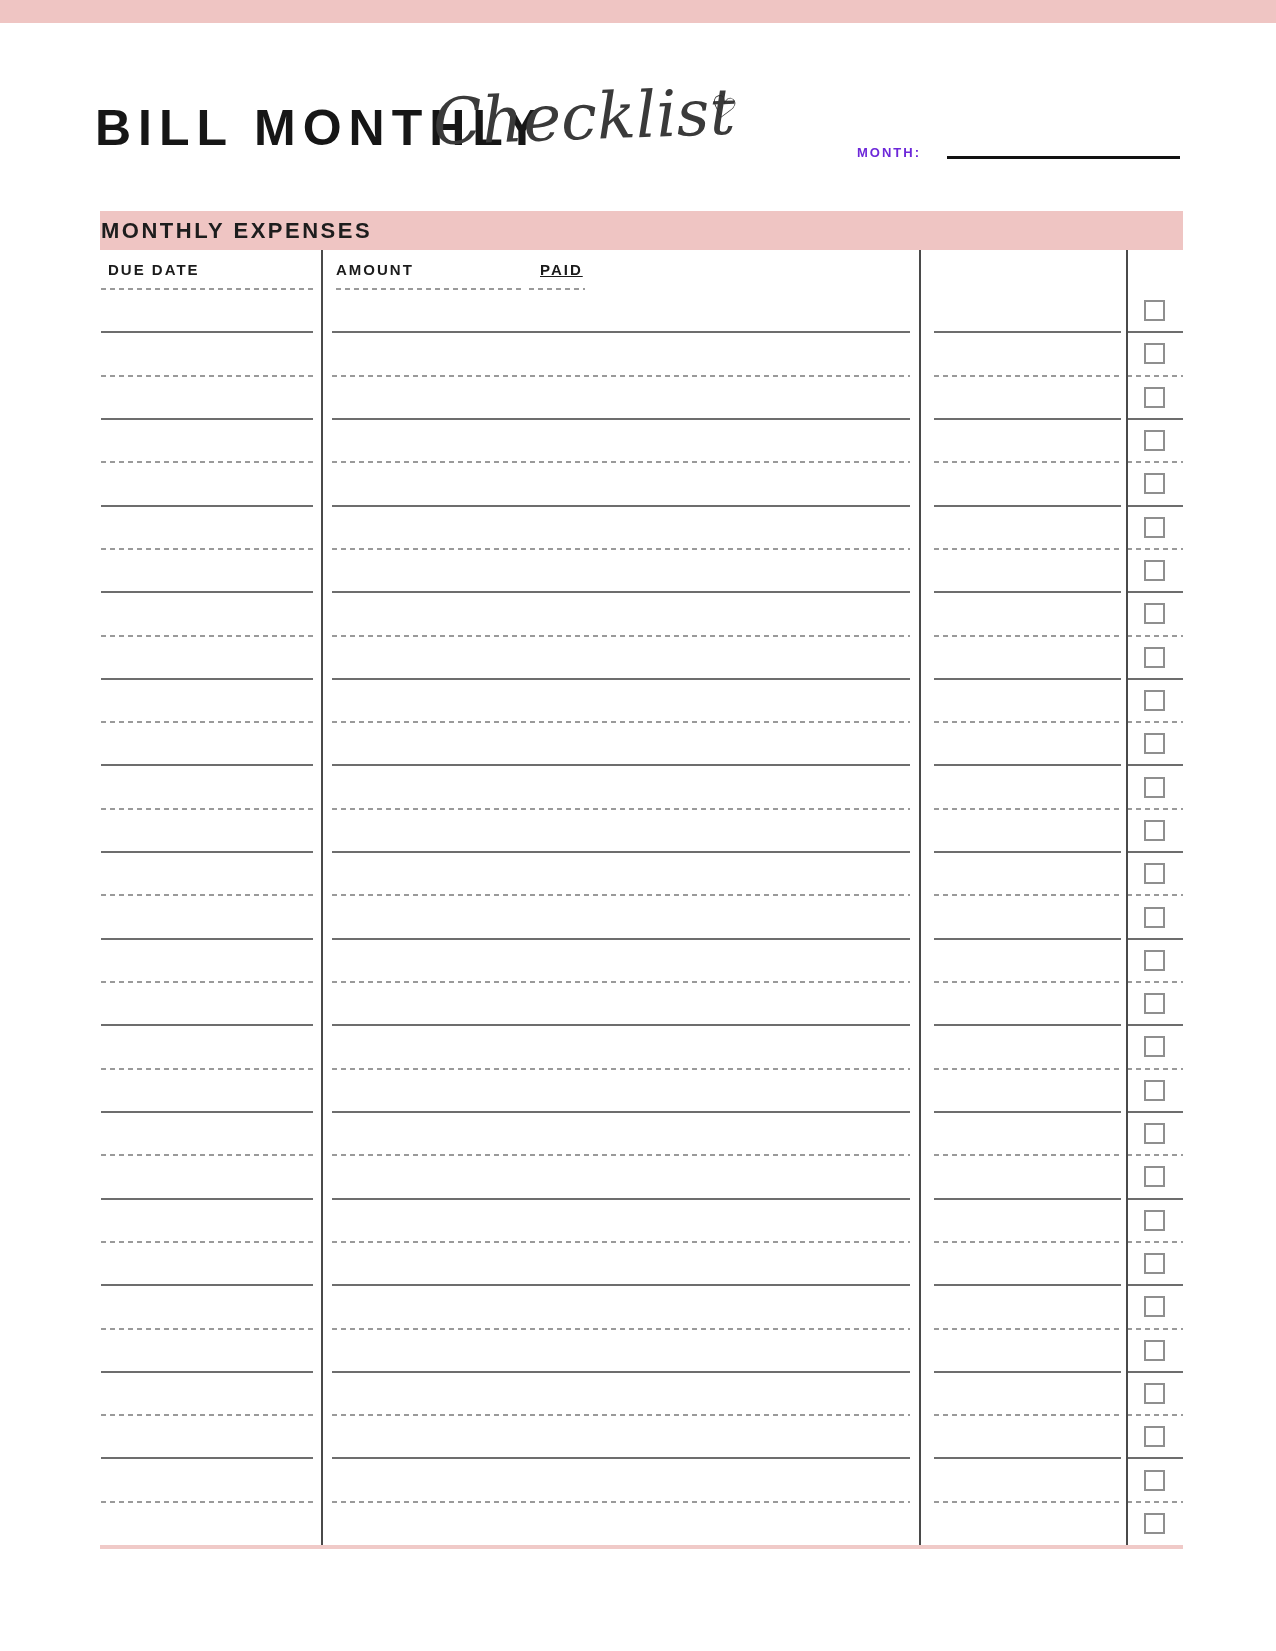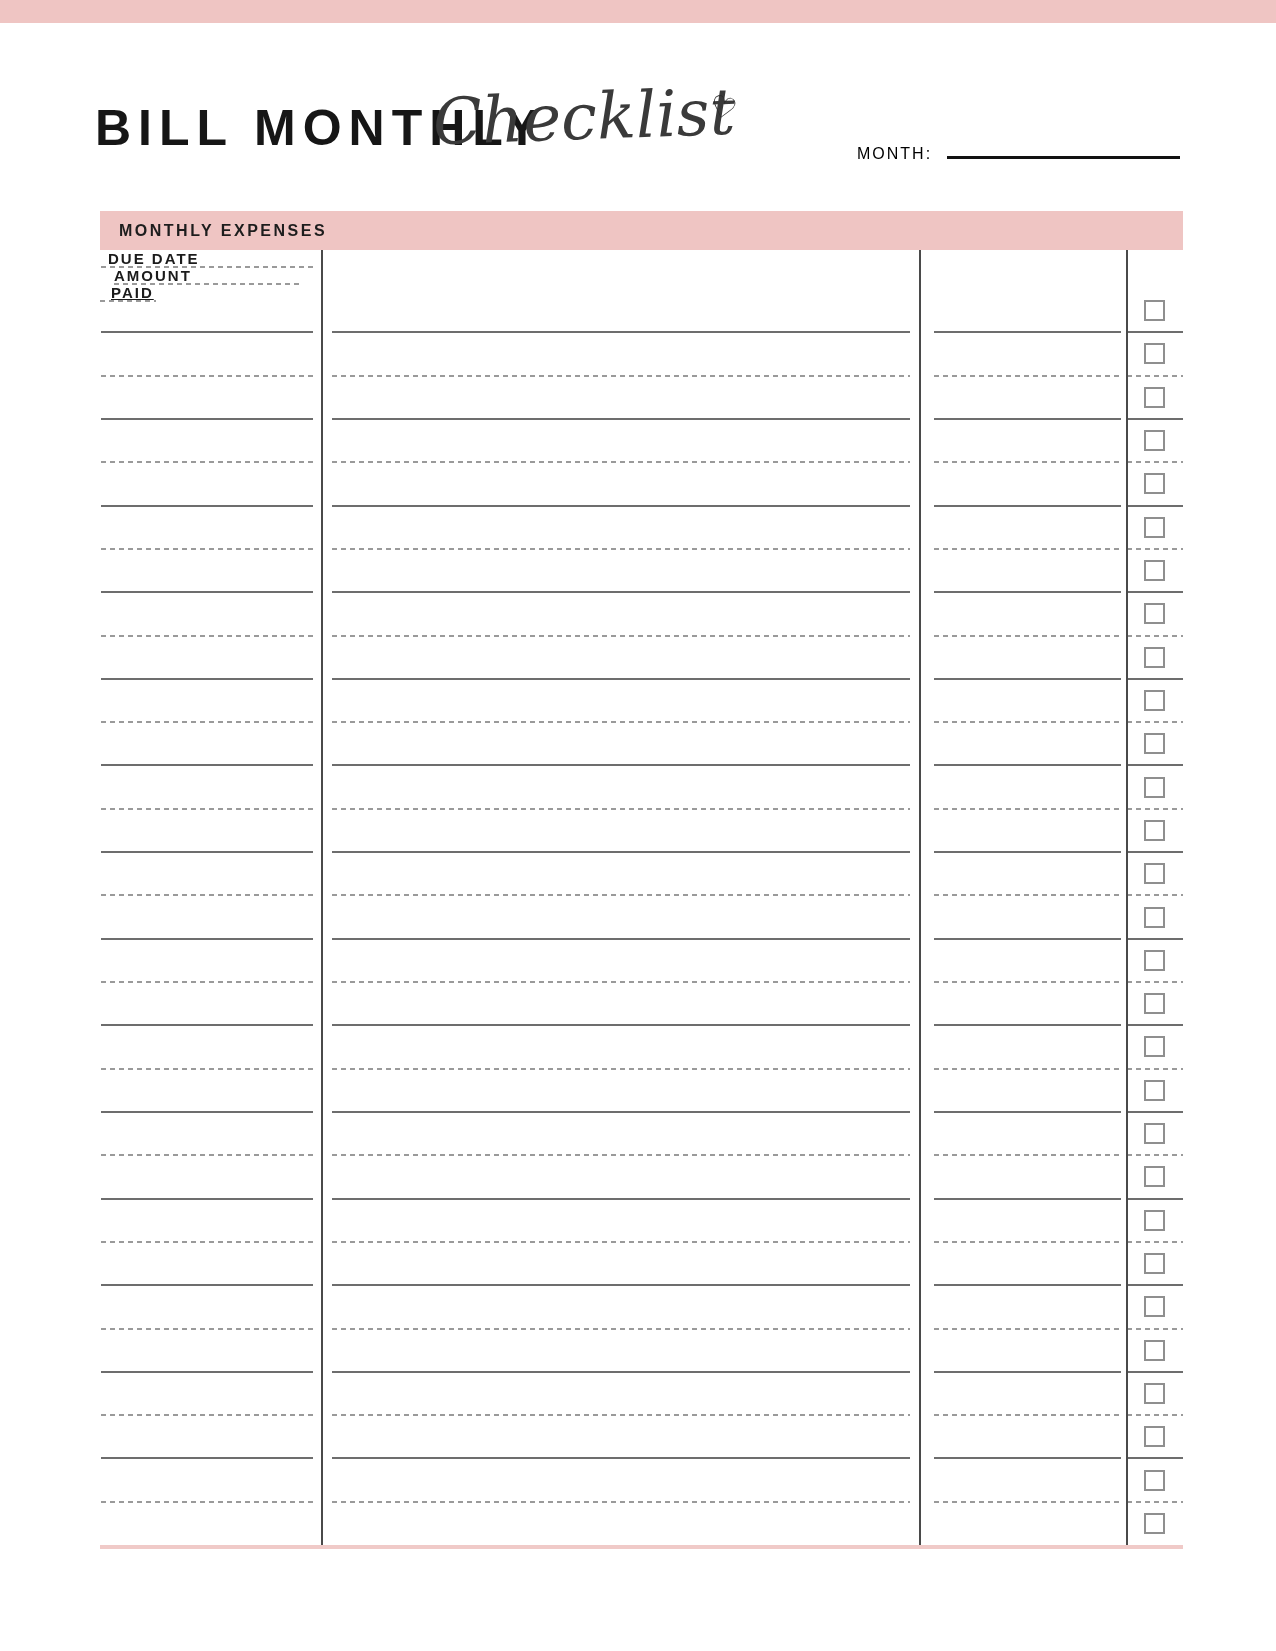--- a/index.html
+++ b/index.html
@@ -24,39 +24,39 @@
     font-family:"DejaVu Serif", serif;font-style:italic;
     font-size:64px;line-height:74px;color:#3a3a3a;
     transform:rotate(-2deg);white-space:nowrap;
   }
   .heart{
     position:absolute;left:710px;top:90px;
     font-size:30px;color:#2b2b2b;transform:rotate(14deg);
   }
   .month-label{
     position:absolute;left:857px;top:145px;
-    font-size:16px;font-weight:400;letter-spacing:2px;color:#000000;
+    font-size:13px;font-weight:700;letter-spacing:2px;color:#6d28d9;
     white-space:nowrap;
   }
   .month-line{
     position:absolute;left:947px;top:156px;width:233px;height:3px;
     background:#121212;
   }
 
   
   .table{position:absolute;left:100px;top:211px;width:1083px;}
   .section-bar{
     height:39px;background:#efc5c3;
     display:flex;align-items:center;
   }
   .section-bar span{
-    padding-left:19px;font-size:16px;font-weight:700;
+    padding-left:1px;font-size:22px;font-weight:700;
     letter-spacing:2.5px;color:#1d1d1d;white-space:nowrap;
   }
-  .thead{position:relative;height:39px;display:flex;flex-direction:column;}
+  .thead{position:relative;height:39px;display:flex;}
   .cell{position:relative;box-sizing:border-box;height:100%;}
   .c0{width:222px;}
   .c1{width:598px;}
   .c2{width:207px;}
   .c3{width:56px;text-decoration:underline;}
   .hcell{
     display:flex;align-items:center;
     font-size:15px;font-weight:700;letter-spacing:2px;color:#1b1b1b;
     white-space:nowrap;overflow:visible;
   }

